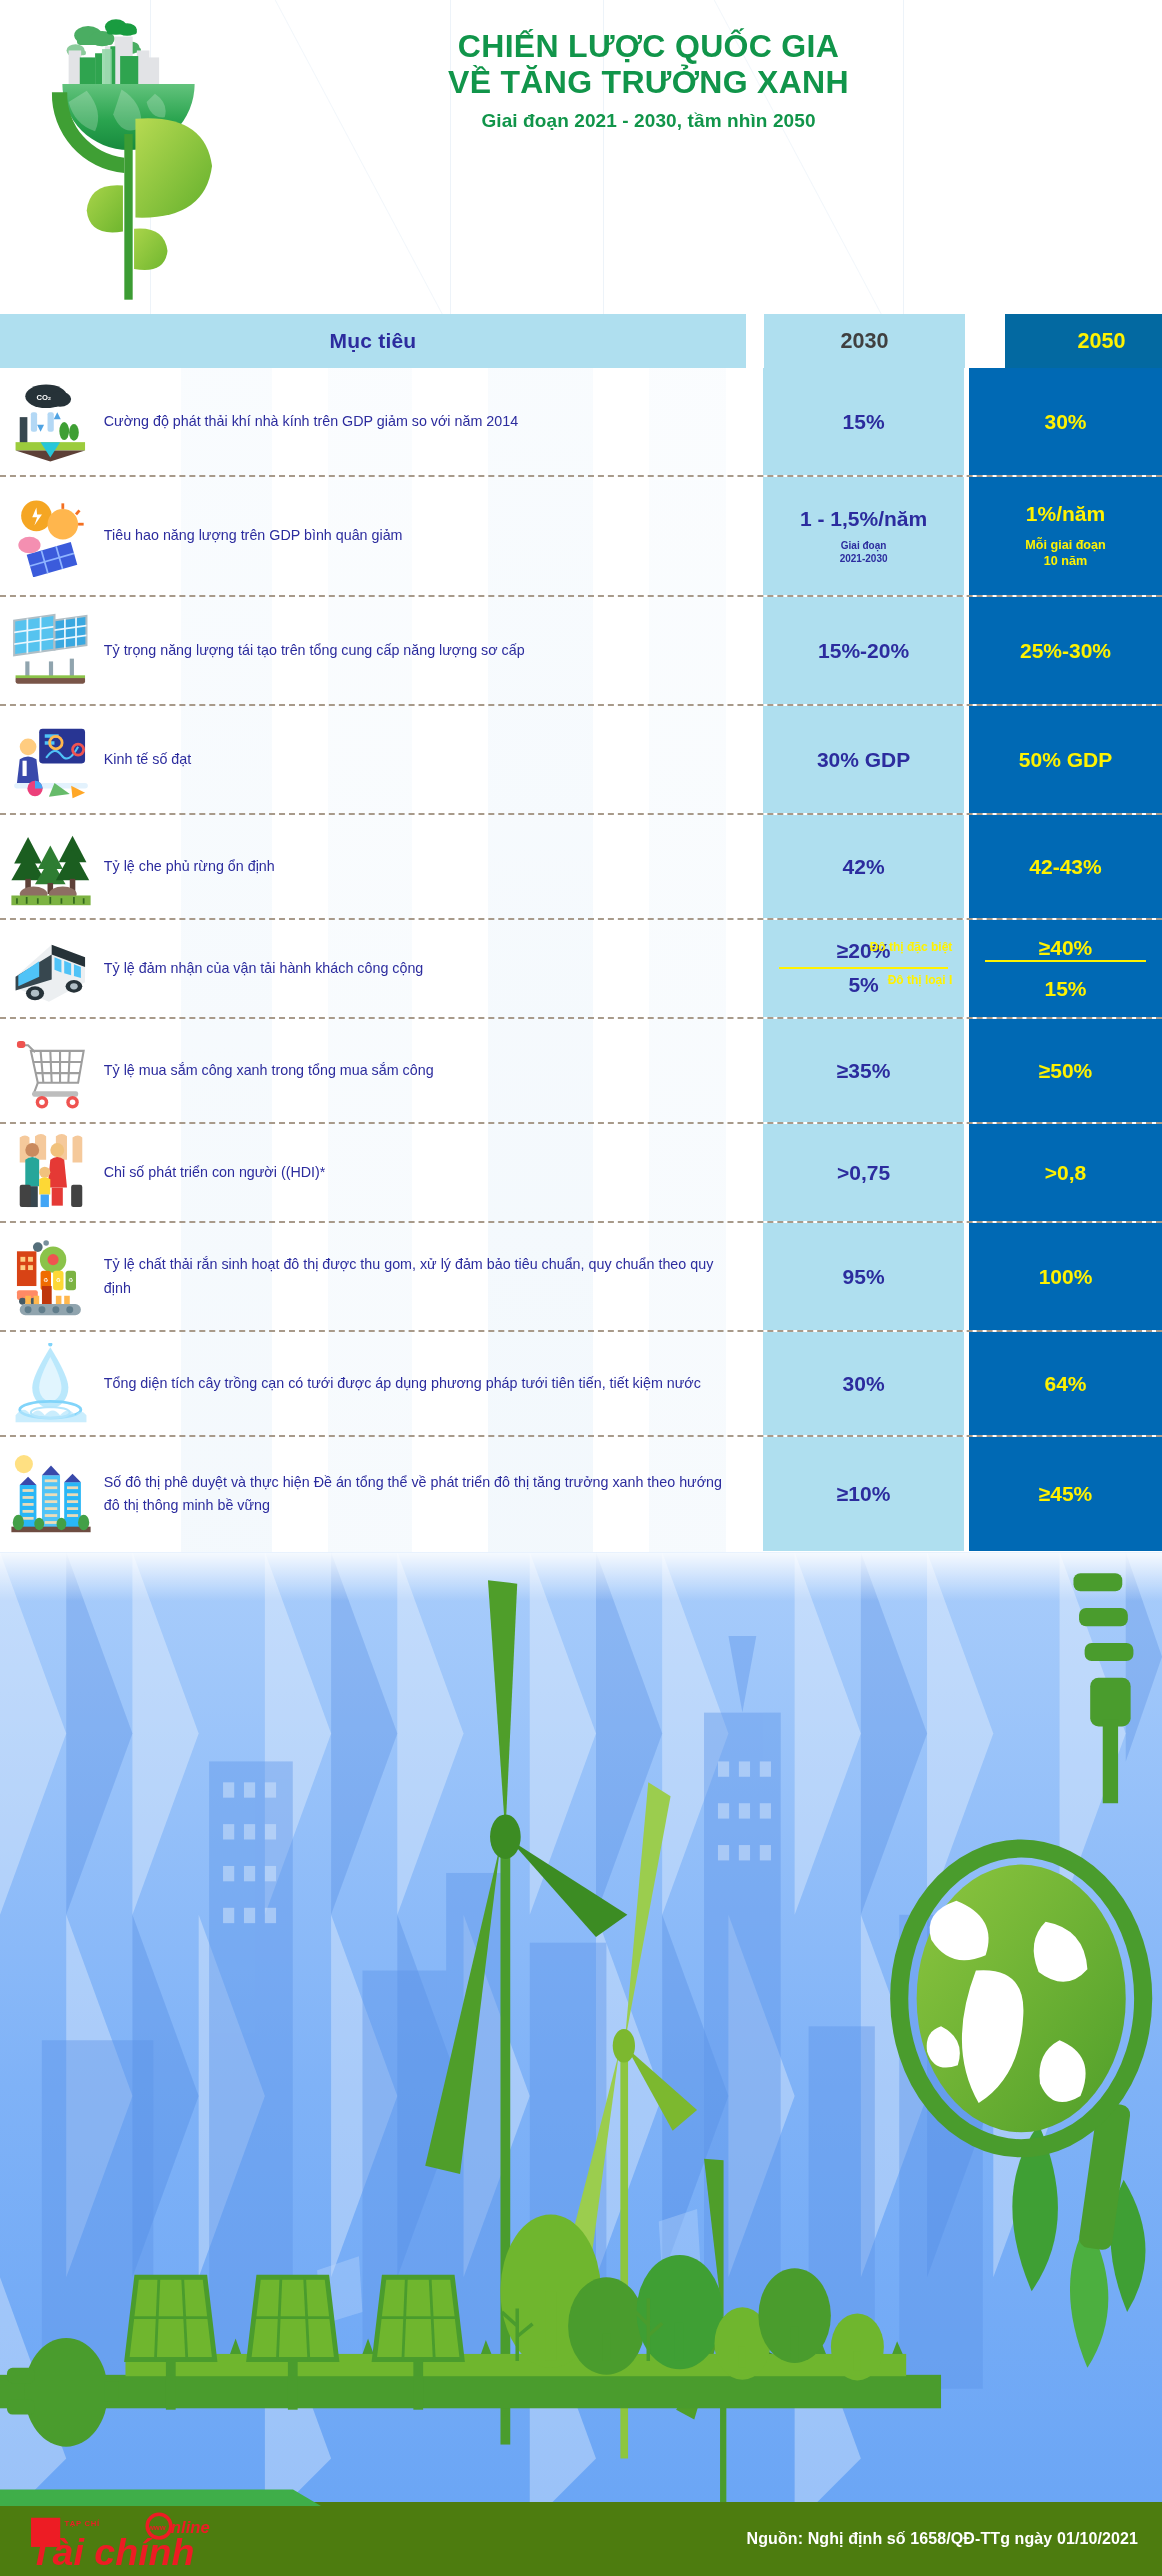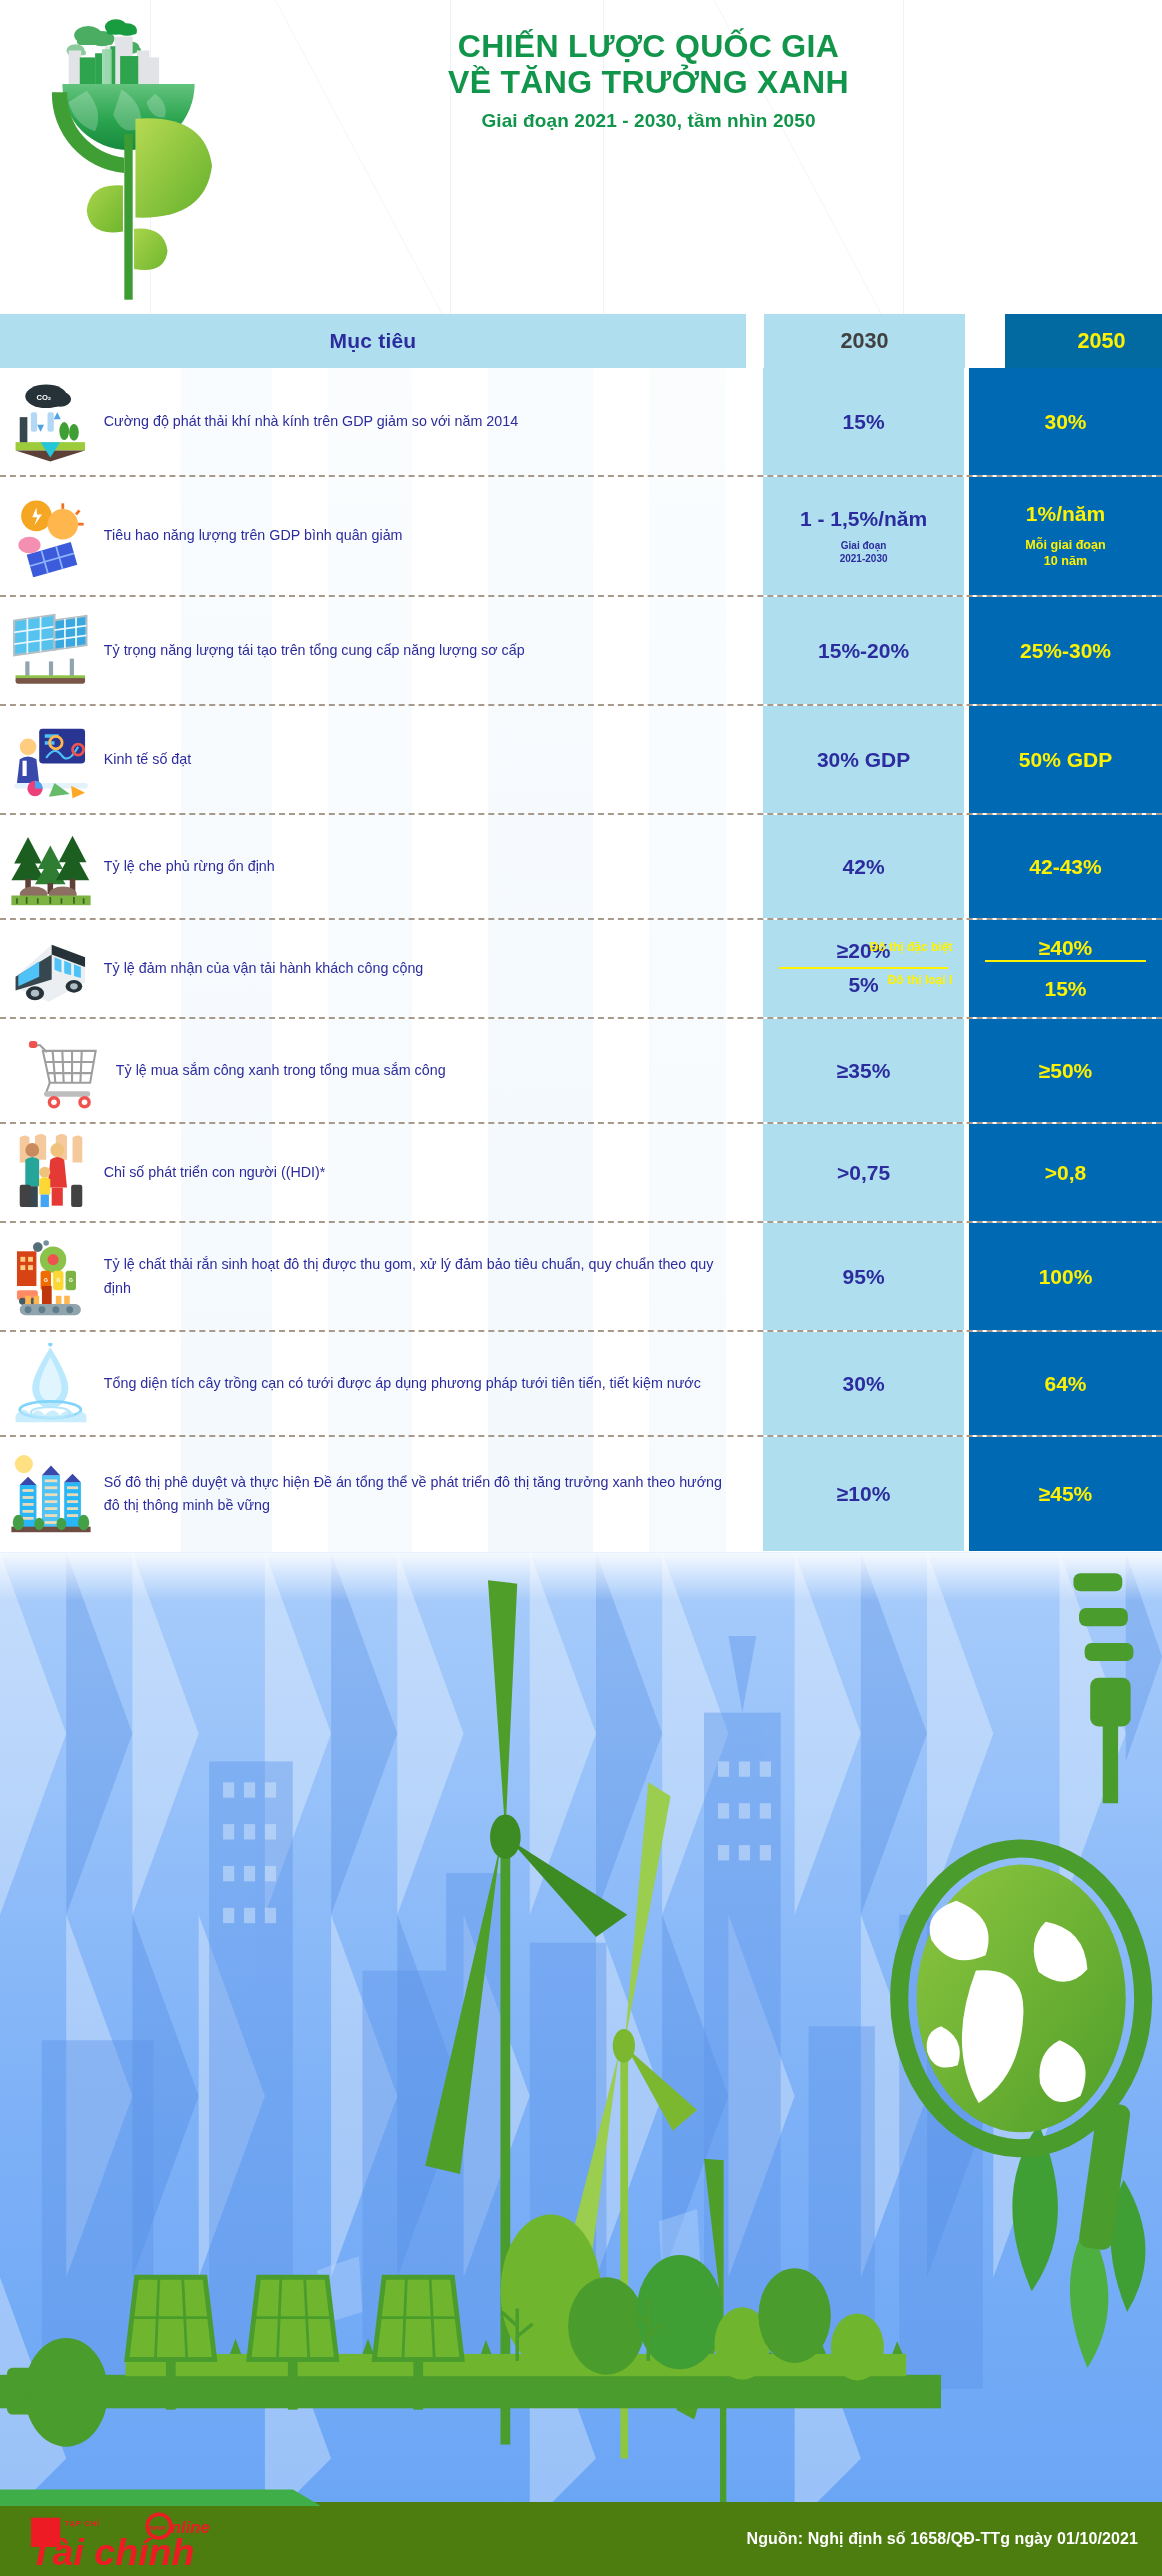--- a/index.html
+++ b/index.html
@@ -539,21 +539,21 @@
             <div class="tier top">
               <div class="tier-cap2050">&nbsp;</div>
               <div class="v2050">≥40%</div>
             </div>
             <div class="tier">
               <div class="tier-cap2050">&nbsp;</div>
               <div class="v2050">15%</div>
             </div>
           </div>
         </div>
-        <div class="row" style="height: 105px; padding-left: 12px;">
+        <div class="row" style="height: 105px;">
           <div class="cell-icon">
             <svg width="82" height="82" viewBox="0 0 118 118" xmlns="http://www.w3.org/2000/svg">
               <g stroke="#9e9e9e" stroke-width="3" fill="none">
           <path d="M16 22 L26 22 L36 32"></path>
           <path d="M30 30 L106 30 L98 76 L40 76 Z"></path>
           <line x1="44" y1="30" x2="48" y2="76"></line>
                 <line x1="58" y1="30" x2="60" y2="76"></line>
           <line x1="72" y1="30" x2="72" y2="76"></line>
                 <line x1="86" y1="30" x2="84" y2="76"></line>
           <line x1="33" y1="46" x2="103" y2="46"></line>

